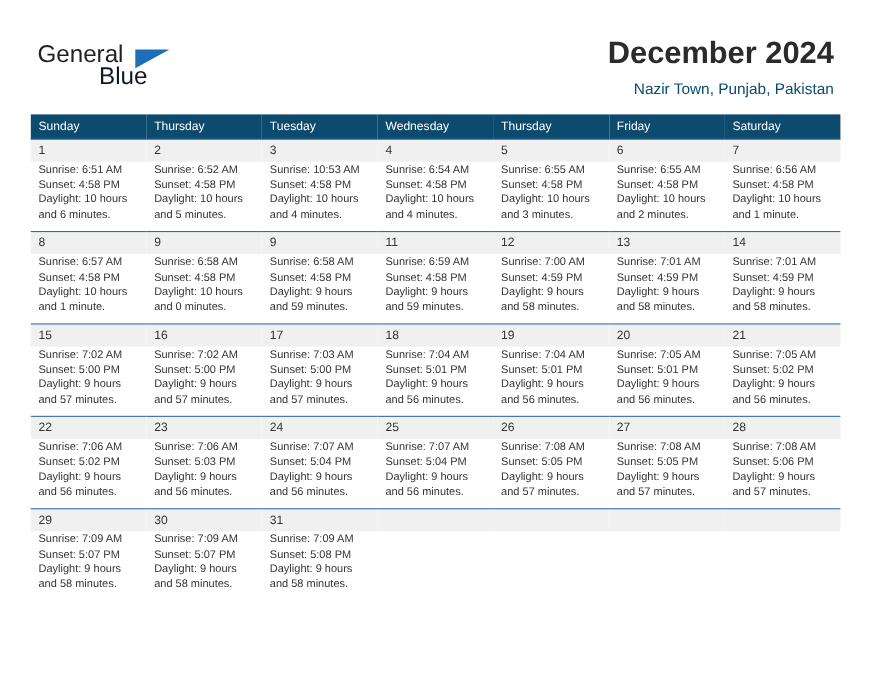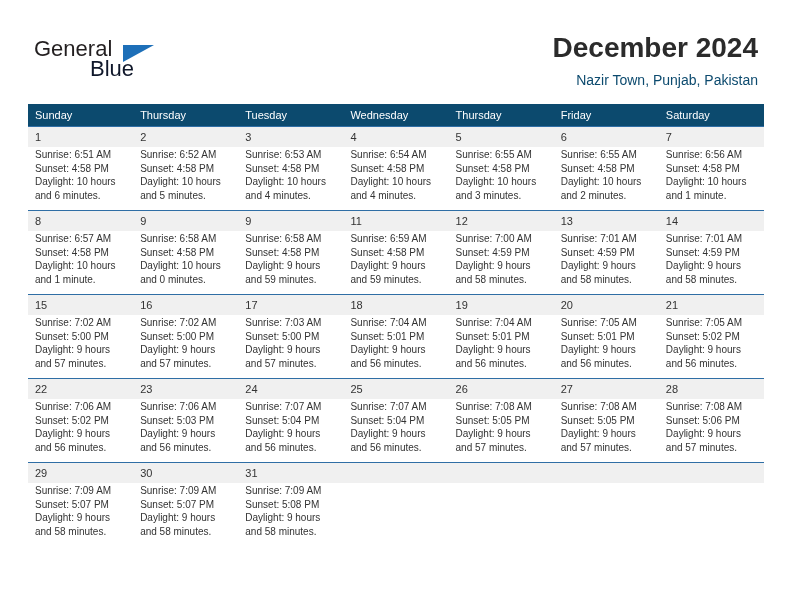--- a/index.html
+++ b/index.html
@@ -187,21 +187,21 @@
           <div class="details">
             <div>Sunrise: 6:52 AM</div>
             <div>Sunset: 4:58 PM</div>
             <div>Daylight: 10 hours</div>
             <div>and 5 minutes.</div>
           </div>
         </td>
         <td>
           <div class="daynum">3</div>
           <div class="details">
-            <div>Sunrise: 6:53 AM</div>
+            <div>Sunrise: 10:53 AM</div>
             <div>Sunset: 4:58 PM</div>
             <div>Daylight: 10 hours</div>
             <div>and 4 minutes.</div>
           </div>
         </td>
         <td>
           <div class="daynum">4</div>
           <div class="details">
             <div>Sunrise: 6:54 AM</div>
             <div>Sunset: 4:58 PM</div>

